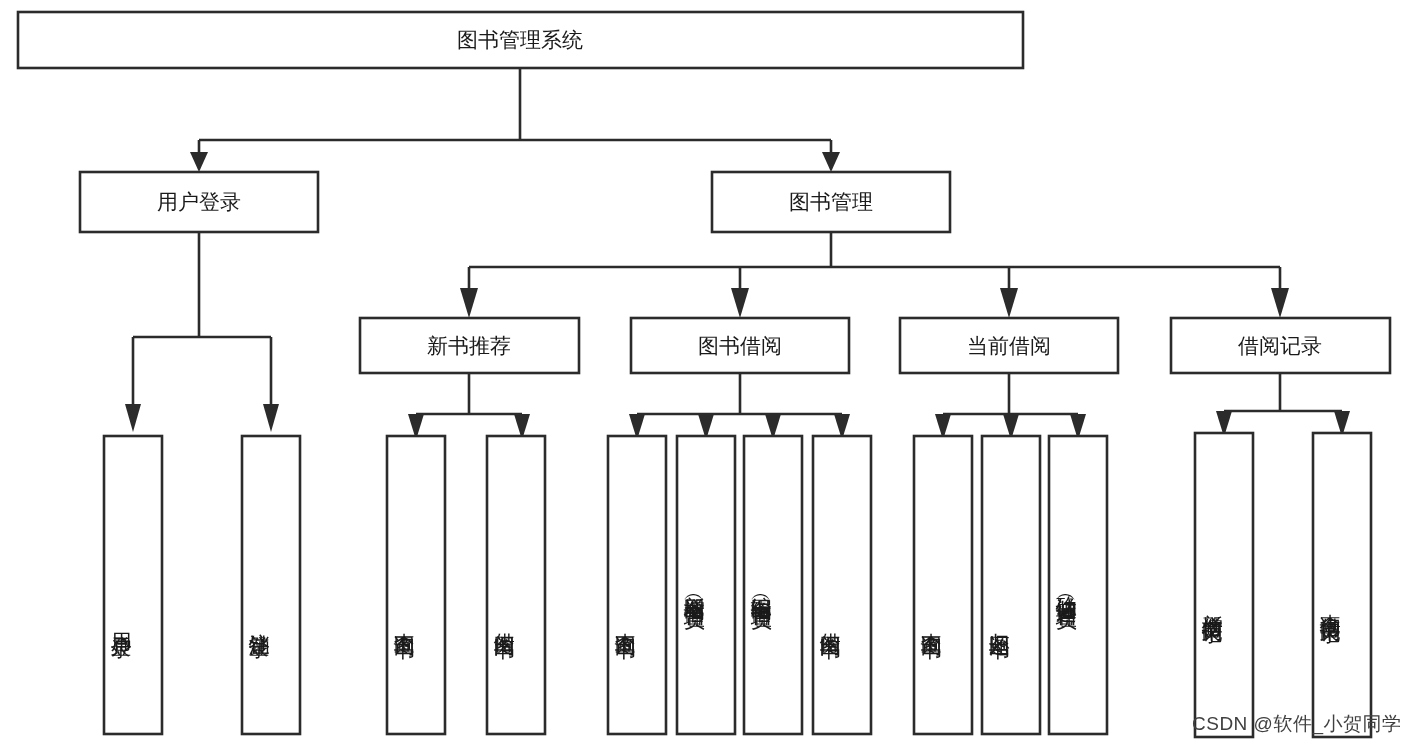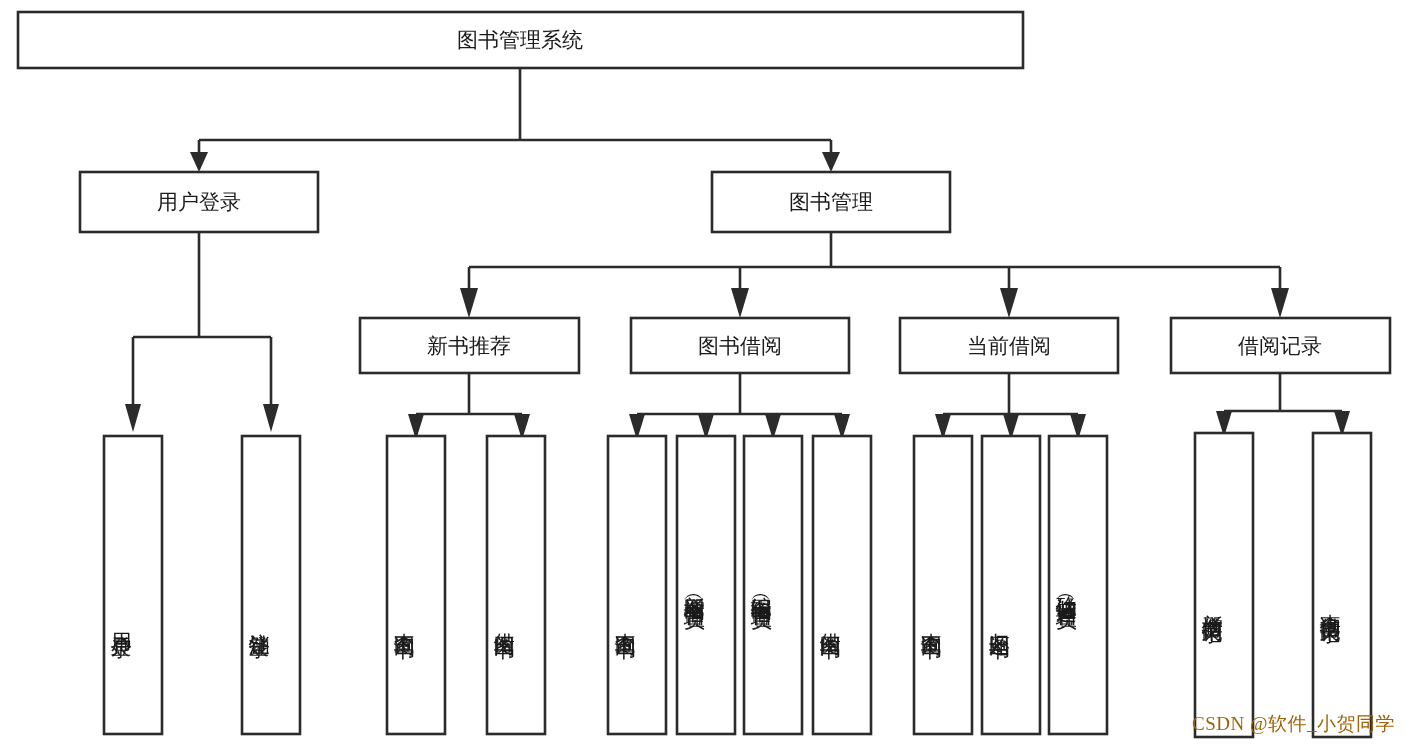--- a/index.html
+++ b/index.html
@@ -57,23 +57,23 @@
     color: #1a1a1a;
     letter-spacing: 2px;
     white-space: nowrap;
     pointer-events: none;
     text-align: center;
   }
   .watermark {
     position: absolute;
     left: 1192px;
     top: 711px;
-    font-family: Liberation Serif, serif;
+    font-family: Liberation Sans, sans-serif;
     font-size: 19px;
-    color: #a16207;
+    color: #404040;
     white-space: nowrap;
     letter-spacing: 0.5px;
   }
 </style>
 </head>
 <body>
 
 <div id="diagram-root">
 
   <svg id="tree-svg" viewBox="0 0 1405 747" xmlns="http://www.w3.org/2000/svg">

